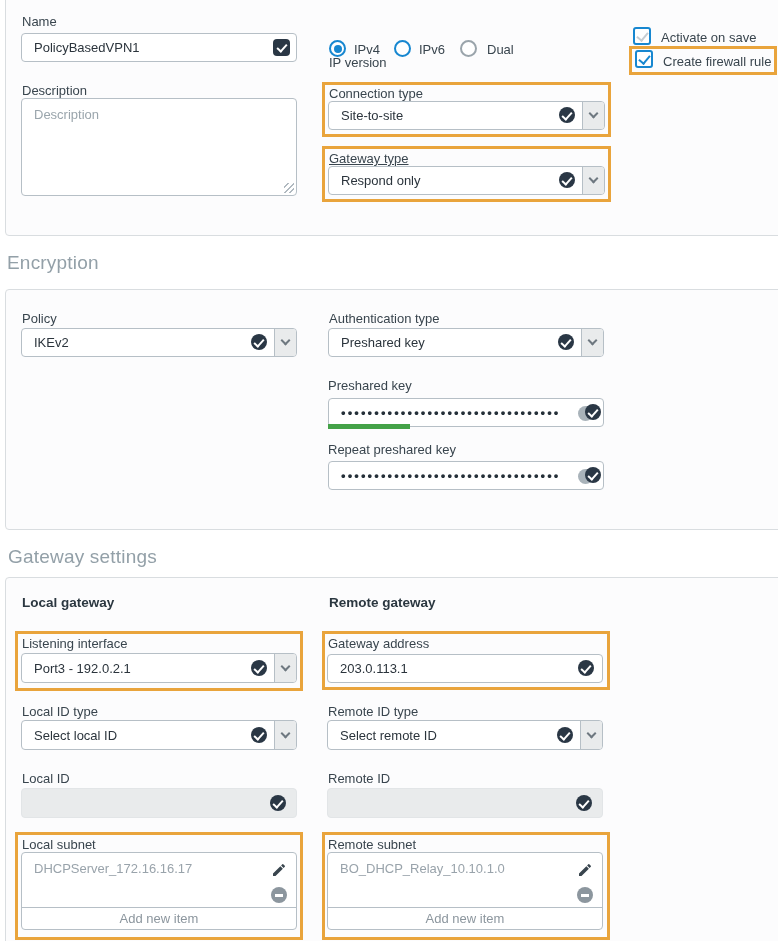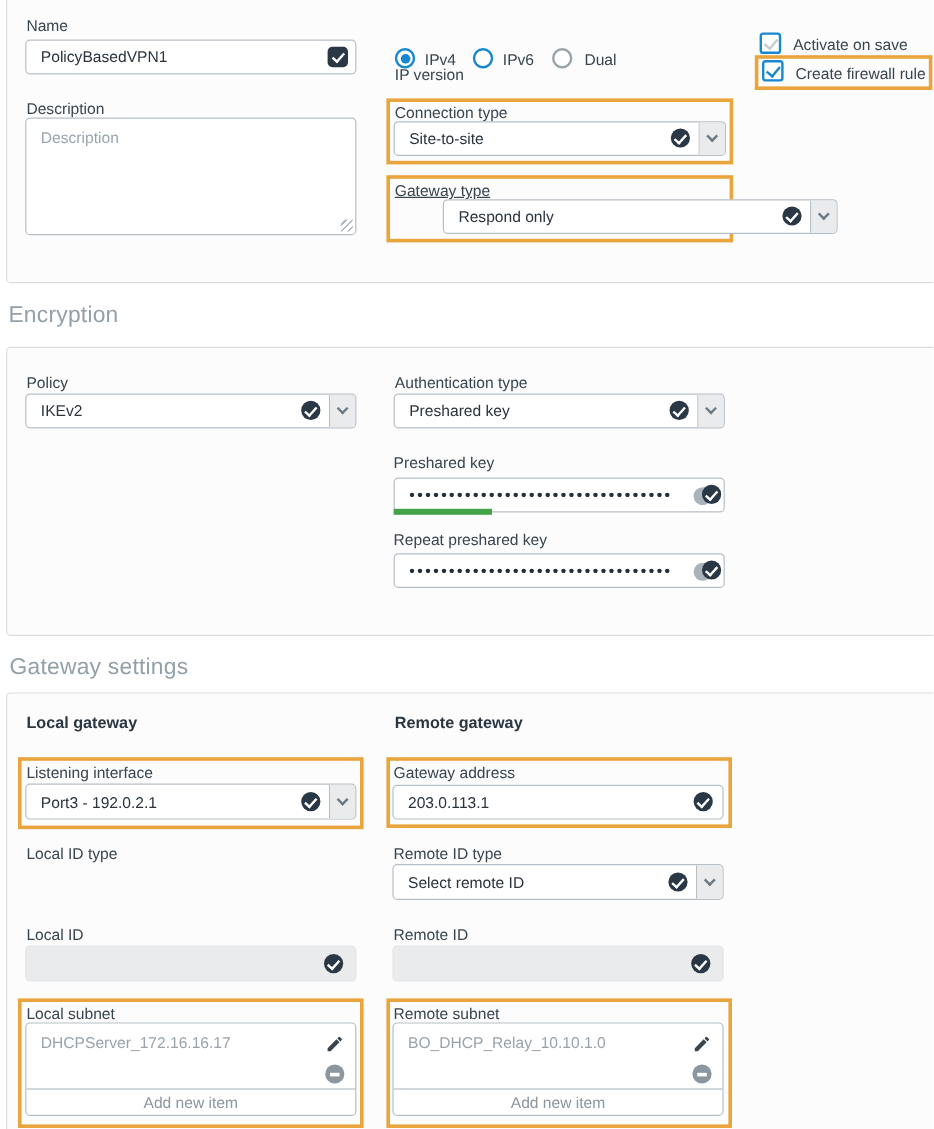--- a/index.html
+++ b/index.html
@@ -95,21 +95,21 @@
   <div class="inp dd" style="left:328px; top:101px; width:277px;">
     <span>Site-to-site</span>
     <span class="ccheck" style="right:29px; top:5px;"></span>
     <span class="ddbtn">
         <span class="chev"></span>
       </span>
   </div>
 
   <div class="hl" style="left:322px; top:146px; width:289px; height:56px;"></div>
   <div class="lbl" style="left:329px; top:151px;text-decoration:underline;">Gateway type</div>
-  <div class="inp dd" style="left:328px; top:166px; width:329px;margin-left:41px;">
+  <div class="inp dd" style="left:328px; top:166px; width:277px;">
     <span>Respond only</span>
     <span class="ccheck" style="right:29px; top:5px;"></span>
     <span class="ddbtn">
         <span class="chev"></span>
       </span>
   </div>
 
   <span class="cbx graycheck" style="left:633px; top:27px;"></span>
   <div class="lbl" style="left:661px; top:30px;">Activate on save</div>
 
@@ -170,20 +170,27 @@
   </div>
 
   <div class="hl" style="left:322px; top:631px; width:288px; height:59px;"></div>
   <div class="lbl" style="left:328px; top:636px;">Gateway address</div>
   <div class="inp" style="left:327px; top:654px; width:276px; padding-right:44px;">
     <span>203.0.113.1</span>
     <span class="ccheck" style="right:8px; top:5px;"></span>
   </div>
 
   <div class="lbl" style="left:22px; top:704px;">Local ID type</div>
+  <div class="inp dd" style="left:21px; top:720px; width:276px; height:30px;">
+    <span>Select local ID</span>
+    <span class="ccheck" style="right:29px; top:6px;"></span>
+    <span class="ddbtn">
+        <span class="chev"></span>
+      </span>
+  </div>
   <div class="lbl" style="left:328px; top:704px;">Remote ID type</div>
   <div class="inp dd" style="left:327px; top:720px; width:276px; height:30px;">
     <span>Select remote ID</span>
     <span class="ccheck" style="right:29px; top:6px;"></span>
     <span class="ddbtn">
         <span class="chev"></span>
       </span>
   </div>
 
   <div class="lbl" style="left:22px; top:771px;">Local ID</div>

